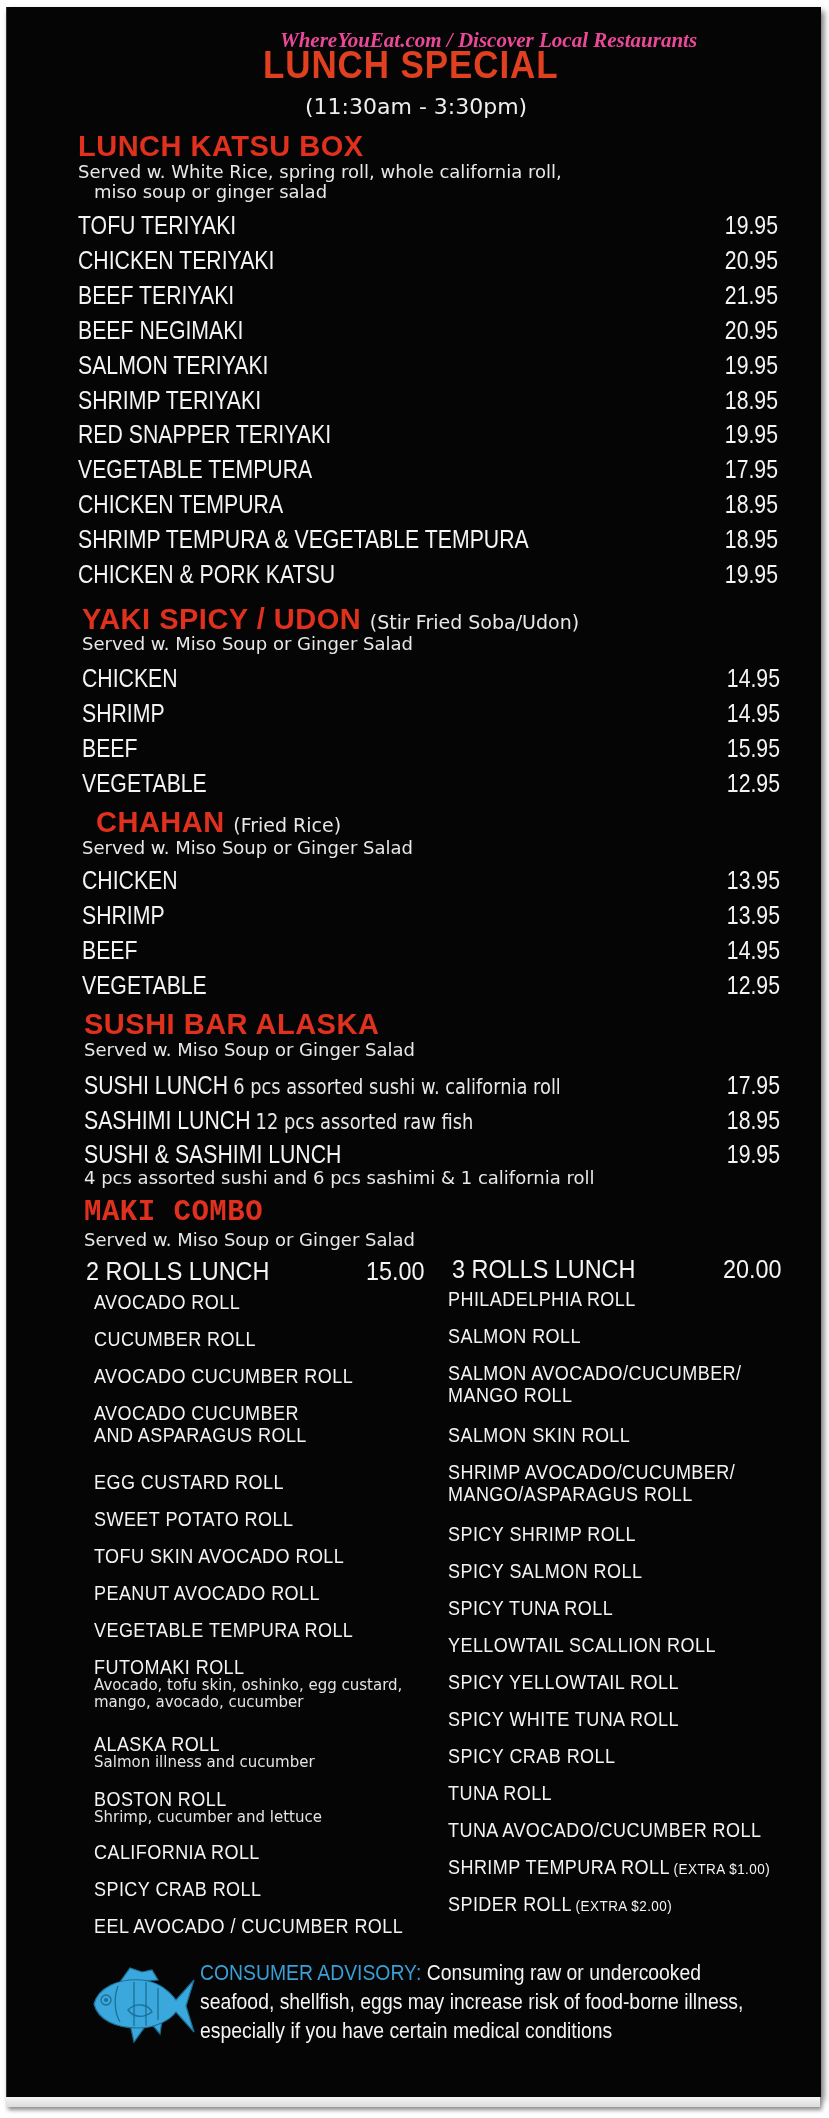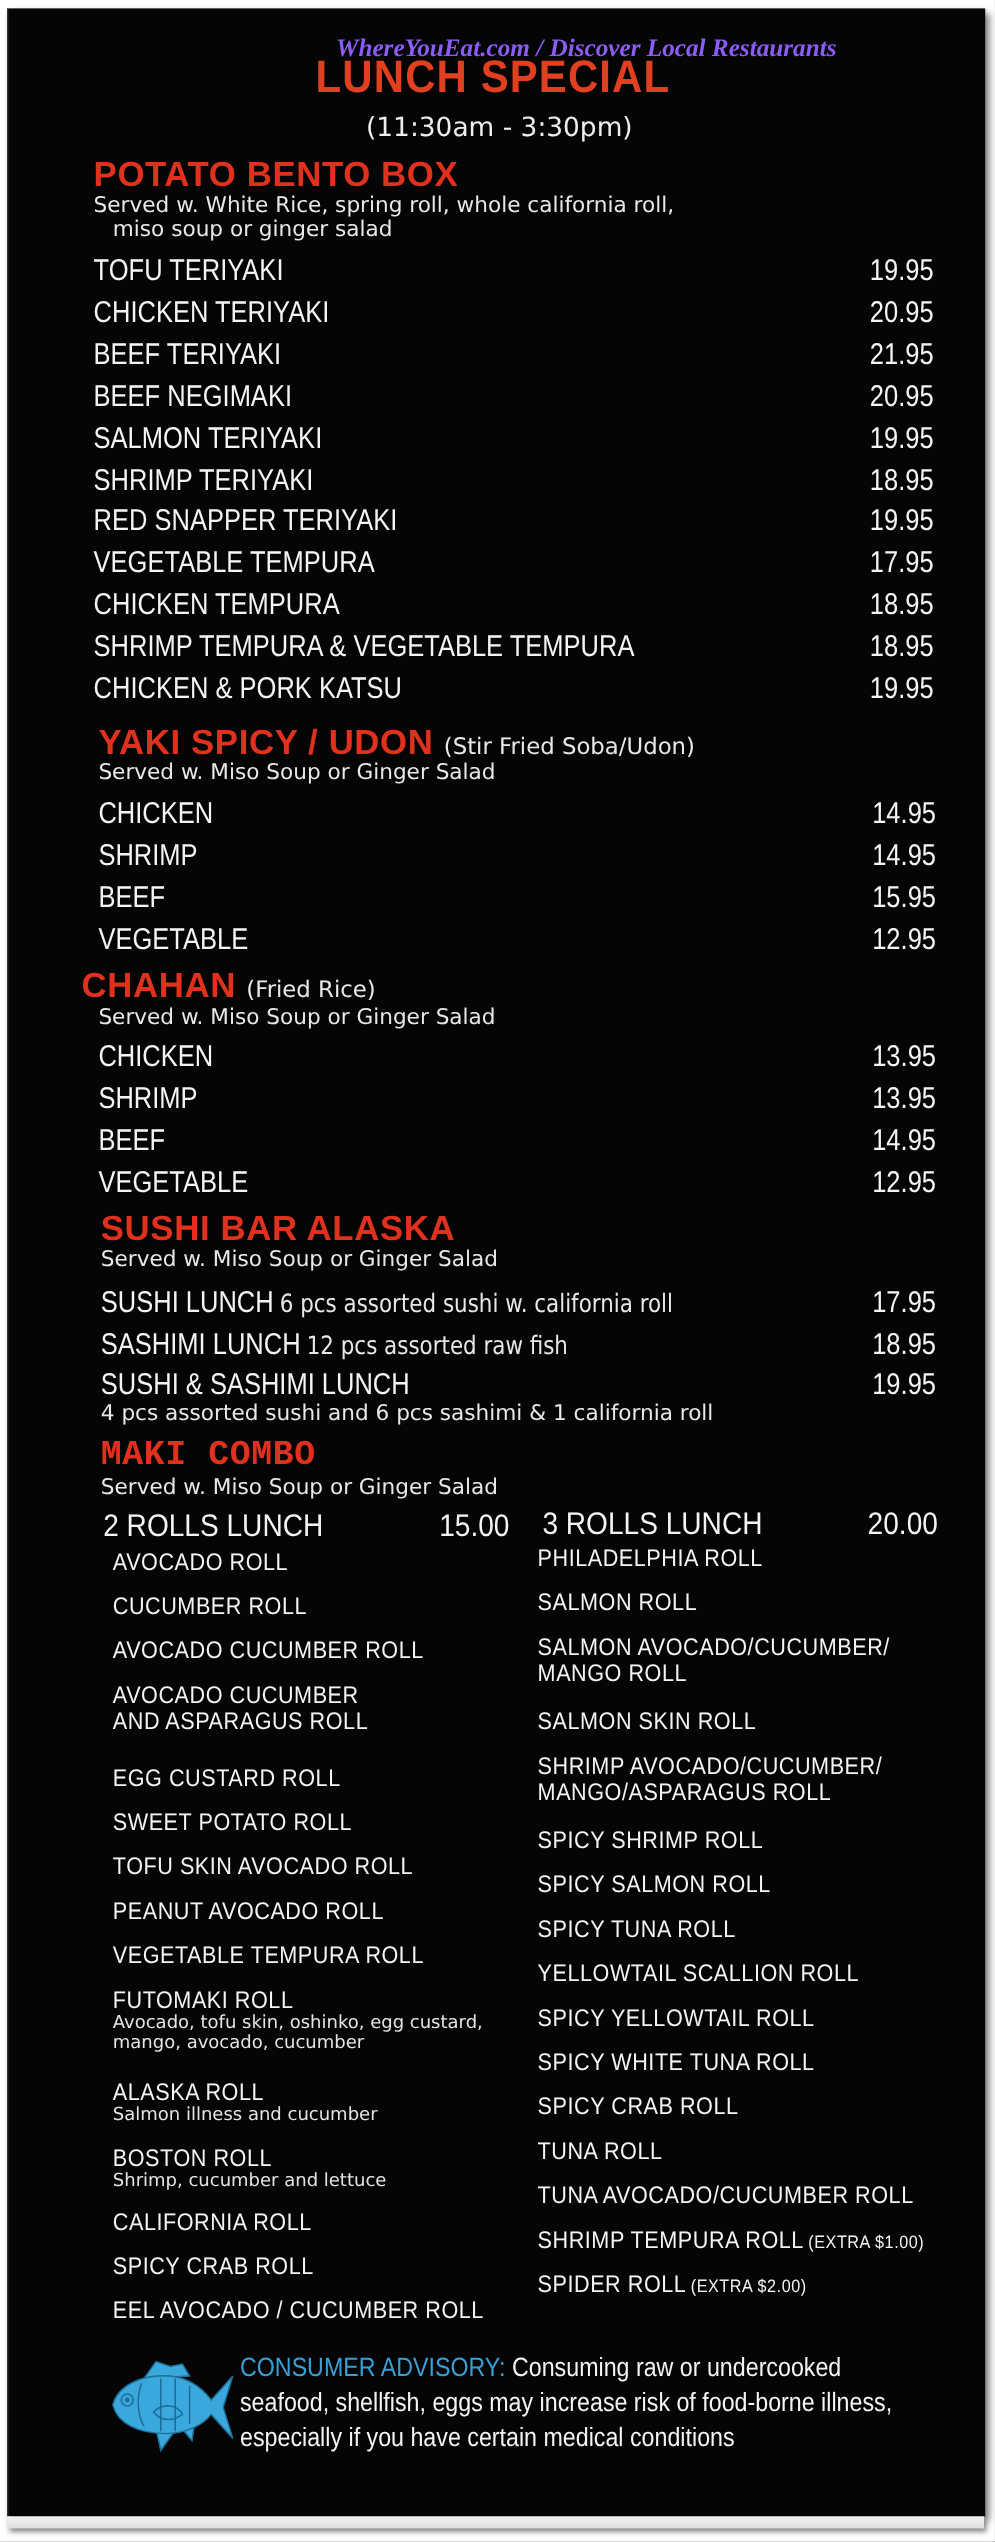--- a/index.html
+++ b/index.html
@@ -11,21 +11,21 @@
     border-left: 1px solid #333;
   }
   .card-foot {
     position: absolute; left: 6px; top: 2097px; width: 814px; height: 10px;
     background: linear-gradient(#f4f4f4, #dcdcdc);
     box-shadow: 2px 3px 4px rgba(0,0,0,0.45);
   }
   .abs { position: absolute; white-space: nowrap; }
   .watermark {
     font-family: "Liberation Serif", "DejaVu Serif", serif;
-    font-style: italic; font-weight: bold; color: #8b5cf6; font-size: 21px;
+    font-style: italic; font-weight: bold; color: #ec4899; font-size: 21px;
     left: 280px; top: 28px;
   }
   .title {
     font-family: "Liberation Sans", "DejaVu Sans", sans-serif;
     font-weight: bold; color: #e0401f; font-size: 38px; letter-spacing: 1px;
     left: 263px; top: 44px; transform: scaleX(0.92); transform-origin: left top;
   }
   .hours {
     font-family: "DejaVu Sans", "Liberation Sans", sans-serif;
     color: #eeeeee; font-size: 22px; left: 305px; top: 94px;
@@ -80,21 +80,21 @@
 </head>
 <body>
 
 <div class="card"></div>
 <div class="card-foot"></div>
 
 <div class="abs watermark">WhereYouEat.com / Discover Local Restaurants</div>
 <div class="abs title">LUNCH SPECIAL</div>
 <div class="abs hours">(11:30am - 3:30pm)</div>
 
-<div class="abs sec-head" style="left:78px; top:130px;">POTATO BENTO BOX</div>
+<div class="abs sec-head" style="left:78px; top:130px;">LUNCH KATSU BOX</div>
 <div class="abs sub" style="left:78px; top:162px;">Served w. White Rice, spring roll, whole california roll,</div>
 <div class="abs sub" style="left:94px; top:182px;">miso soup or ginger salad</div>
 <div id="bento-list">
     <div>
       <div class="abs item" style="left:78px; top:211px;">TOFU TERIYAKI</div>
       <div class="abs price" style="left:698px; top:211px;">19.95</div>
     </div>
     <div>
       <div class="abs item" style="left:78px; top:245.9px;">CHICKEN TERIYAKI</div>
       <div class="abs price" style="left:698px; top:245.9px;">20.95</div>
@@ -154,21 +154,21 @@
     <div>
       <div class="abs item" style="left:82px; top:734px;">BEEF</div>
       <div class="abs price" style="left:700px; top:734px;">15.95</div>
     </div>
     <div>
       <div class="abs item" style="left:82px; top:769px;">VEGETABLE</div>
       <div class="abs price" style="left:700px; top:769px;">12.95</div>
     </div>
   </div>
 
-<div class="abs sec-head" style="left:68px; top:806px;">
+<div class="abs sec-head" style="left:96px; top:806px;">
   <span>CHAHAN</span>
   <span class="sec-note">(Fried Rice)</span>
 </div>
 <div class="abs sub" style="left:82px; top:838px;">Served w. Miso Soup or Ginger Salad</div>
 <div id="chahan-list">
     <div>
       <div class="abs item" style="left:82px; top:866px;">CHICKEN</div>
       <div class="abs price" style="left:700px; top:866px;">13.95</div>
     </div>
     <div>

